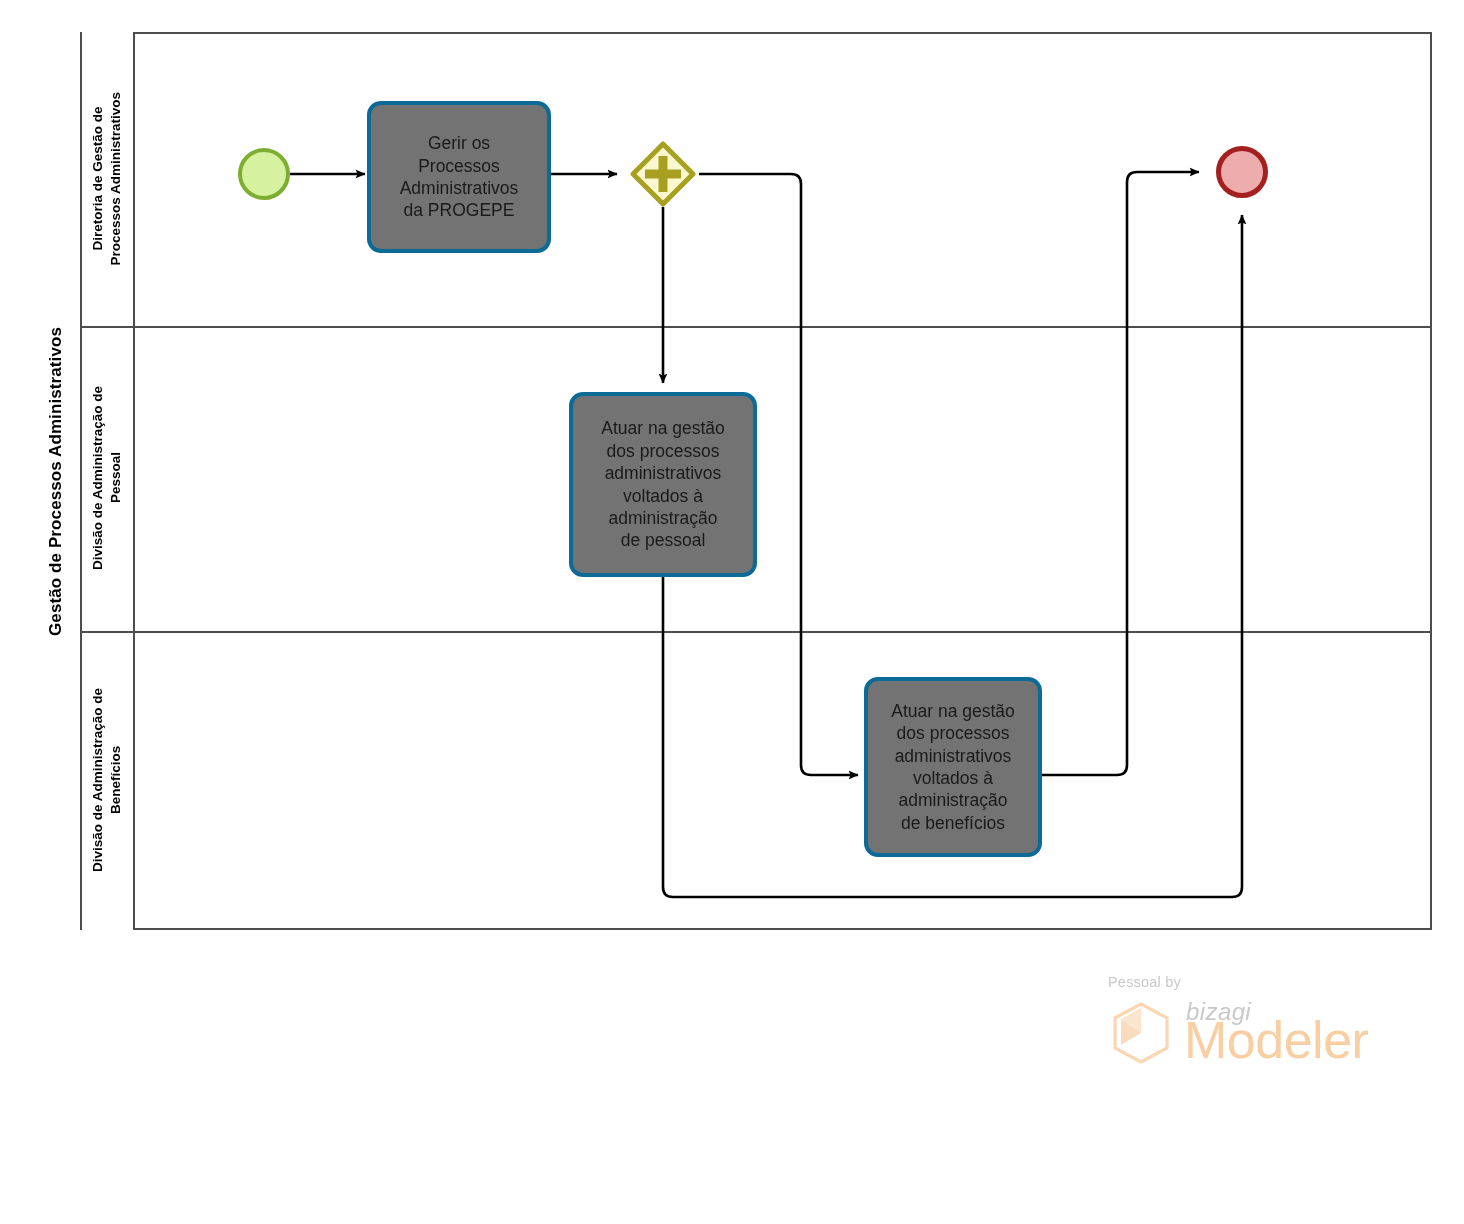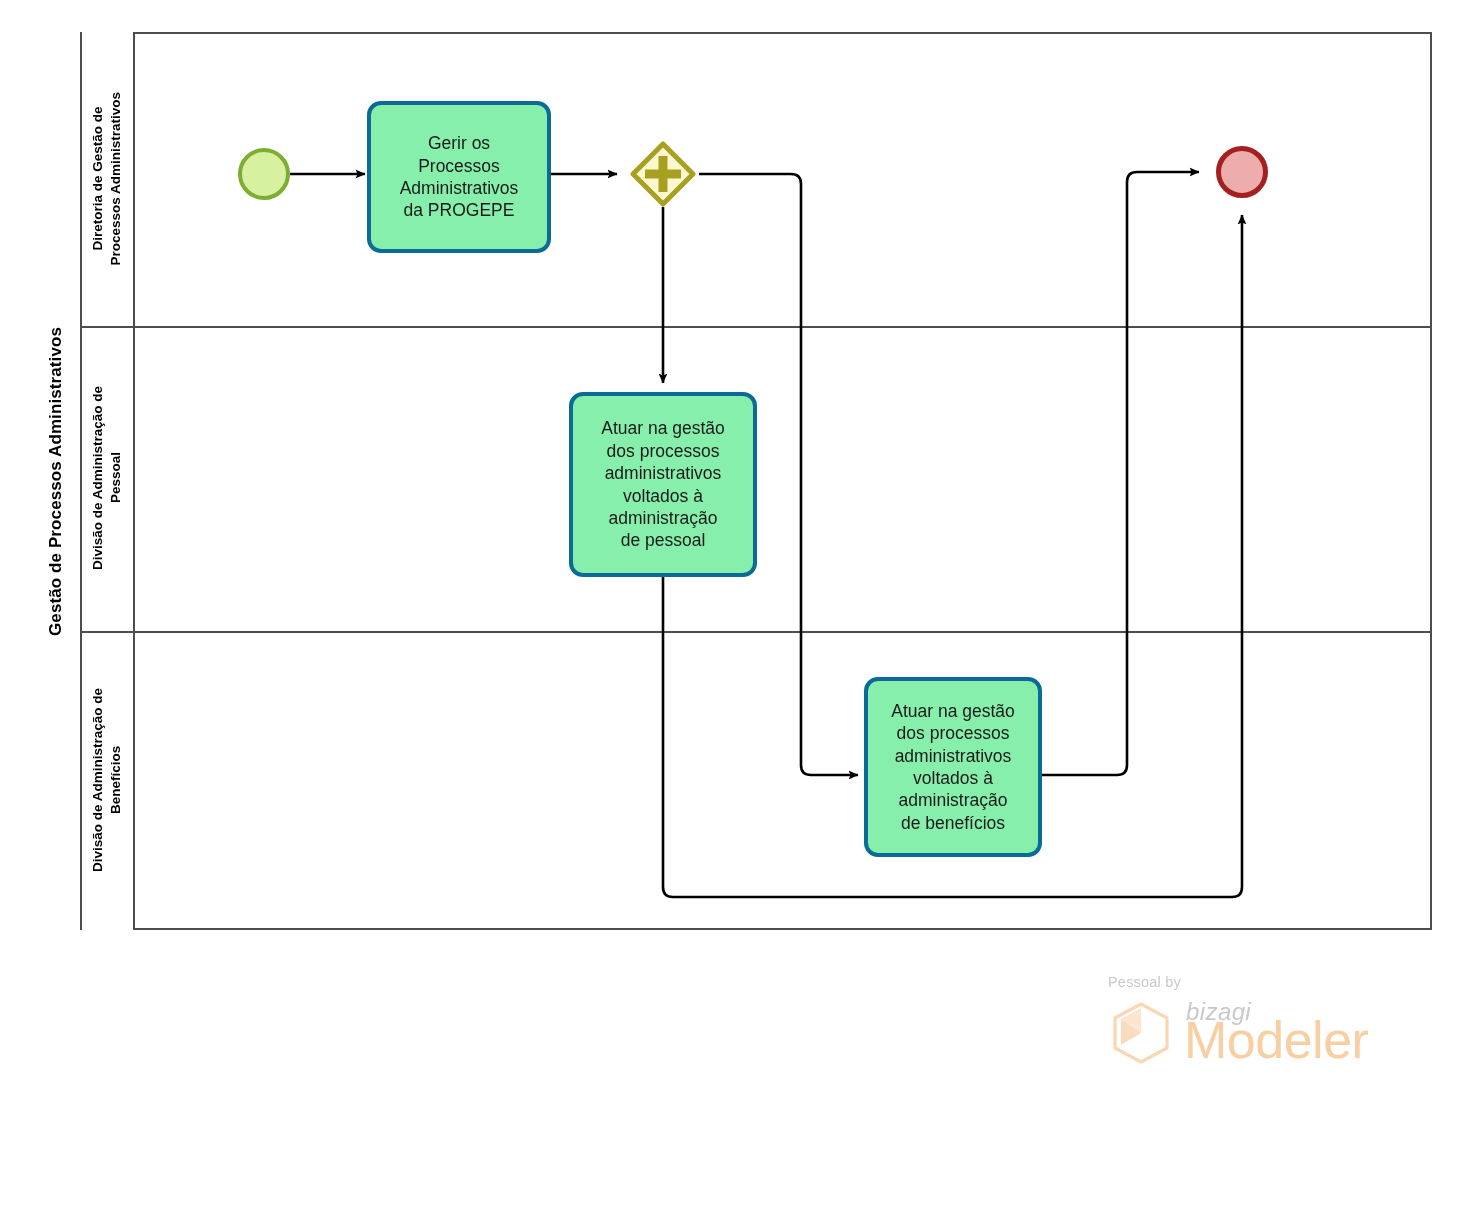--- a/index.html
+++ b/index.html
@@ -93,21 +93,21 @@
   }
   .event-end {
     width: 52px;
     height: 52px;
     background: #eeadad;
     border: 5px solid #a41f1f;
   }
   .task {
     position: absolute;
     box-sizing: border-box;
-    background: #86efac;
+    background: #737373;
     border: 4px solid #0b6a96;
     border-radius: 14px;
     display: flex;
     align-items: center;
     justify-content: center;
     text-align: center;
     color: #1a1a1a;
     font-size: 17.5px;
     line-height: 1.28;
     padding: 4px 6px;

